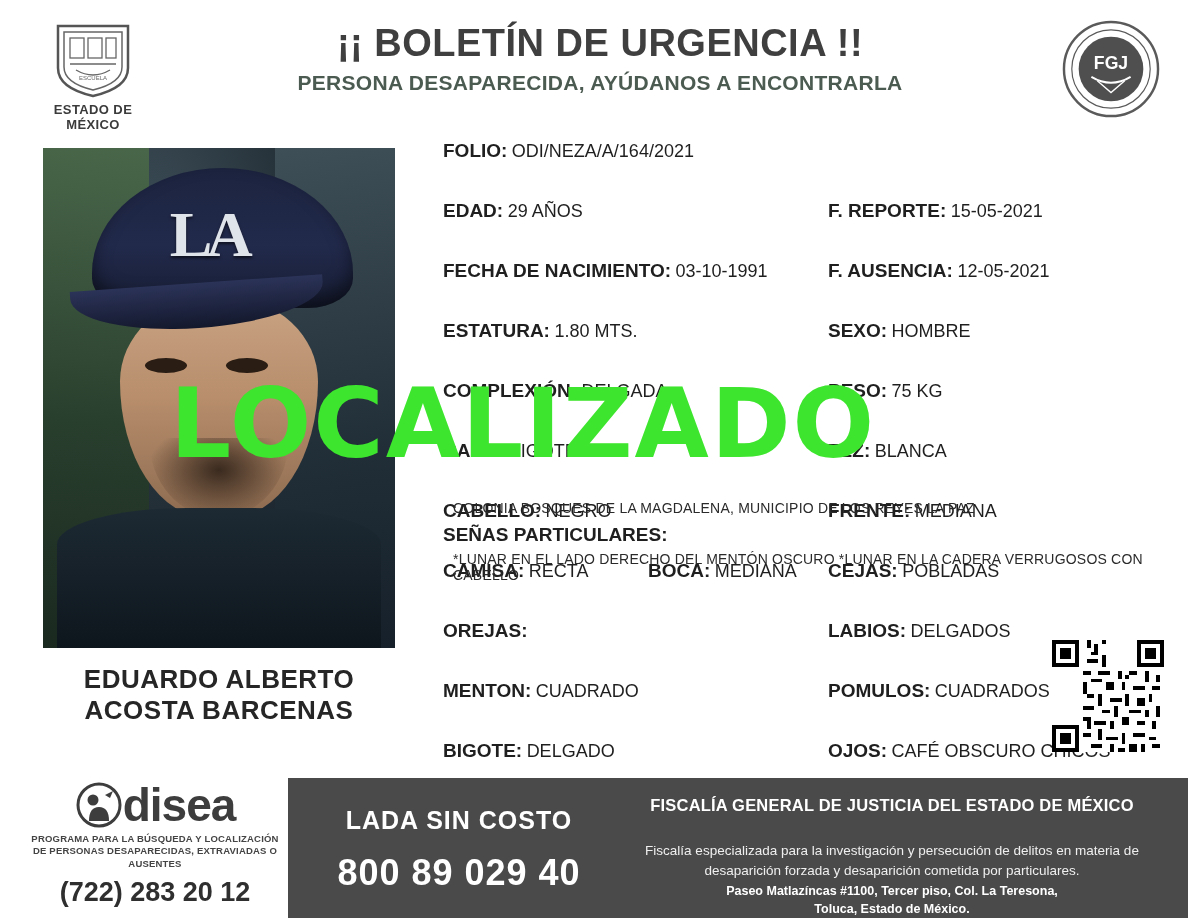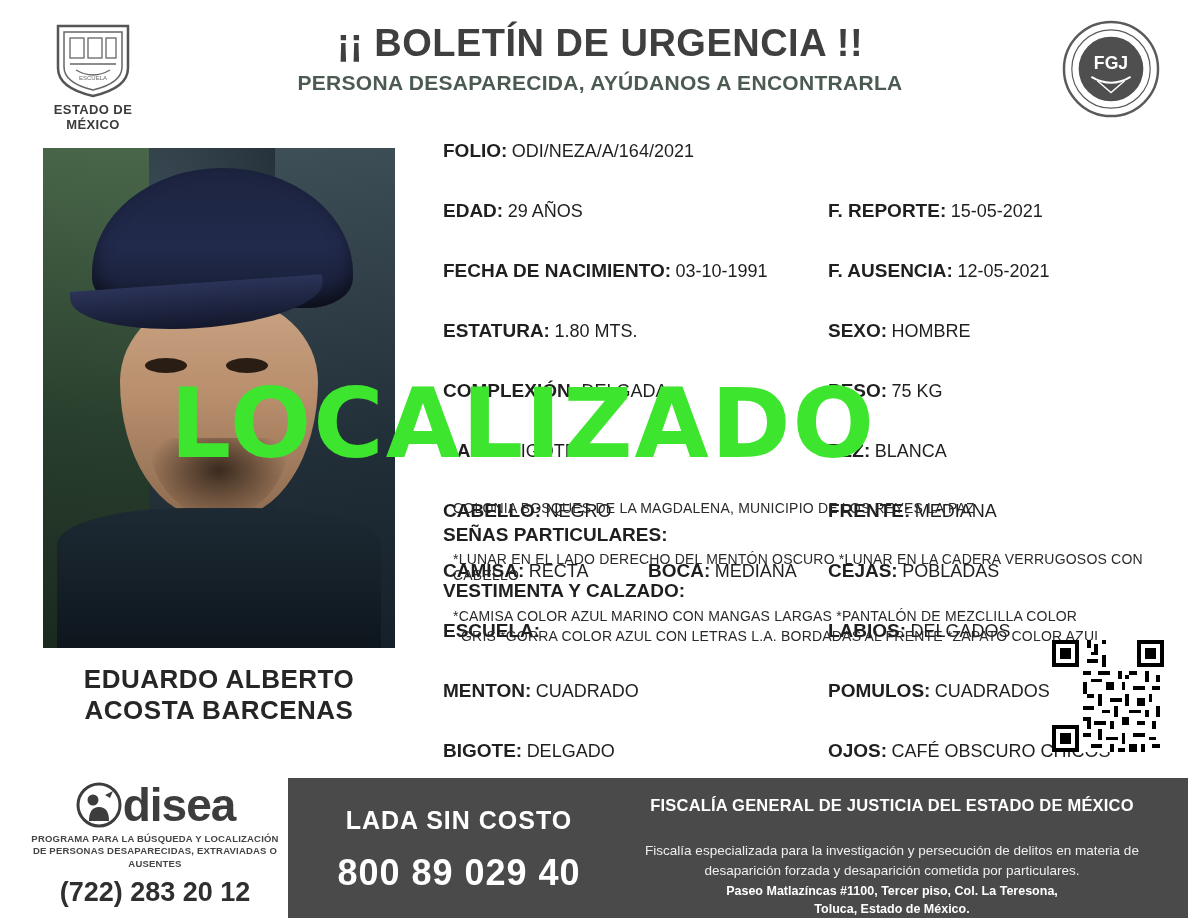--- a/index.html
+++ b/index.html
@@ -203,20 +203,21 @@
 
 <div class="photo-wrap">
   <div class="photo">
     <div class="ph-bg-left"></div>
     <div class="ph-bg-right"></div>
     <div class="ph-face"></div>
     <div class="ph-eye-l"></div>
     <div class="ph-eye-r"></div>
     <div class="ph-beard"></div>
     <div class="ph-cap"></div>
+    <div class="ph-la">LA</div>
     <div class="ph-brim"></div>
     <div class="ph-shirt"></div>
   </div>
 </div>
 
 <div class="name">
   <div>EDUARDO ALBERTO</div>
   <div>ACOSTA BARCENAS</div>
 </div>
 
@@ -305,21 +306,21 @@
       <span class="val">MEDIANA</span>
     </div>
     <div class="col-r">
       <span class="lbl">CEJAS:</span>
       <span class="val">POBLADAS</span>
     </div>
   </div>
 
   <div class="row" style="top:240px;">
     <div class="col-l">
-      <span class="lbl">ESCUELA:</span>
+      <span class="lbl">OREJAS:</span>
       <span class="val"></span>
     </div>
     <div class="col-r">
       <span class="lbl">LABIOS:</span>
       <span class="val">DELGADOS</span>
     </div>
   </div>
 
   <div class="row" style="top:270px;">
     <div class="col-l">
@@ -355,25 +356,20 @@
 
   <div class="block" style="top:360px;">
     <div class="sub-line" style="padding-left:10px;">COLONIA BOSQUES DE LA MAGDALENA, MUNICIPIO DE LOS REYES LA PAZ</div>
   </div>
 
   <div class="block" style="top:384px;">
     <div class="lbl">SEÑAS PARTICULARES:</div>
     <div class="sub-line" style="padding-left:10px; margin-top:5px;">*LUNAR EN EL LADO DERECHO DEL MENTÓN OSCURO  *LUNAR EN LA CADERA  VERRUGOSOS CON CABELLO</div>
   </div>
 
-  <div class="block" style="top:440px;">
-    <div class="lbl">VESTIMENTA Y CALZADO:</div>
-    <div class="sub-line" style="padding-left:10px; margin-top:6px;">*CAMISA  COLOR  AZUL  MARINO  CON  MANGAS  LARGAS  *PANTALÓN  DE  MEZCLILLA  COLOR</div>
-    <div class="sub-line" style="padding-left:18px; margin-top:4px;">GRIS *GORRA  COLOR  AZUL  CON  LETRAS  L.A.  BORDADAS  AL  FRENTE  *ZAPATO  COLOR  AZUL</div>
-  </div>
 </div>
 
 <div class="localizado">LOCALIZADO</div>
 
 <svg class="qr" viewBox="0 0 29 29" shape-rendering="crispEdges">
   <rect width="29" height="29" fill="#ffffff"></rect>
   <g fill="#000000">
     <rect x="0" y="0" width="7" height="1"></rect>
       <rect x="0" y="6" width="7" height="1"></rect>
     <rect x="0" y="0" width="1" height="7"></rect>

